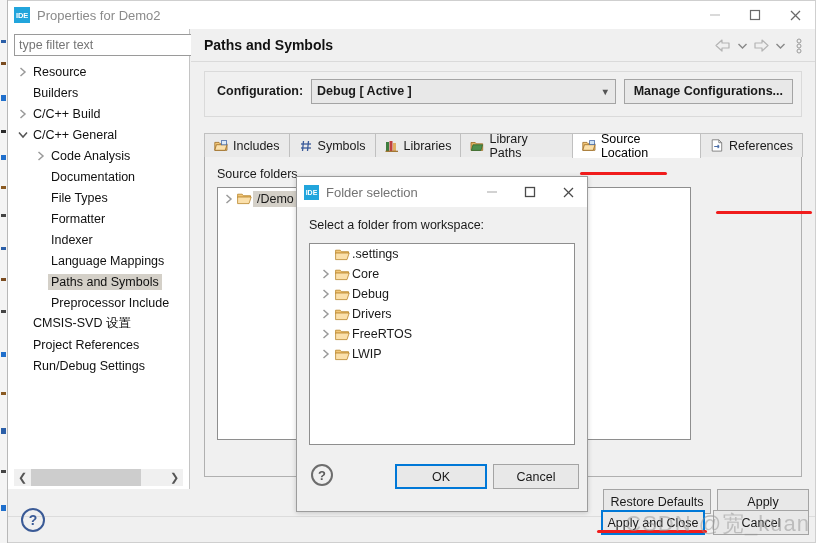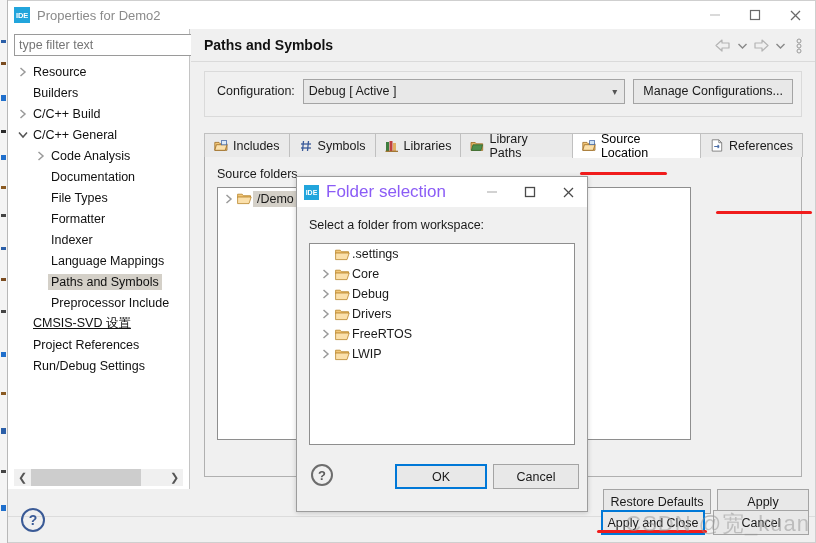--- a/index.html
+++ b/index.html
@@ -93,21 +93,21 @@
   #page-title { font-size: 14px; font-weight: bold; margin-left: 13px; color: #111; }
   #navicons { position: absolute; right: 6px; top: 0; height: 33px; display: flex; align-items: center; gap: 2px; }
   .navi { width: 20px; height: 24px; display: flex; align-items: center; justify-content: center; color: #b0b0b0; }
   .navi.caret { width: 14px; }
 
   
   #cfg-group {
     position: absolute; left: 13px; top: 42px; right: 13px; height: 46px;
     border: 1px solid #dadada; background: #f0f0f0;
   }
-  #cfg-row { position: absolute; left: 12px; right: 8px; top: 10px; height: 18px; display: flex; align-items: center; }
+  #cfg-row { position: absolute; left: 12px; right: 8px; top: 10px; height: 18px; display: flex; align-items: center; font-weight: bold; }
   #cfg-label { font-size: 12.5px; margin-right: 8px; }
   #cfg-combo {
     flex: 1; height: 25px; border: 1px solid #a4a4a4; background: #e8e8e8;
     display: flex; align-items: center; padding-left: 5px; position: relative;
     font-size: 12.5px;
   }
   #cfg-combo .chev { position: absolute; right: 7px; color: #555; font-size: 10px; }
   #cfg-manage {
     margin-left: 8px; height: 25px; border: 1px solid #a4a4a4; background: #e8e8e8;
     display: flex; align-items: center; justify-content: center; padding: 0 9px; font-size: 12.5px;
@@ -182,21 +182,21 @@
     background: #f0f0f0; border: 1px solid #9c9c9c;
     box-shadow: 0 1px 5px rgba(0,0,0,0.18);
     z-index: 40;
   }
   #dlg-title { height: 30px; background: #ffffff; display: flex; align-items: center; position: relative; }
   #dlg-icon {
     width: 15px; height: 15px; margin-left: 7px; margin-right: 7px;
     background: #22a5dc; color: #fff; font-size: 7px; font-weight: bold;
     display: flex; align-items: center; justify-content: center;
   }
-  #dlg-title-text { font-size: 17px; color: #8b5cf6; }
+  #dlg-title-text { font-size: 13px; color: #737373; }
   .dwbtns { position: absolute; right: 0; top: 0; height: 30px; display: flex; }
   .dwbtn { width: 38px; height: 30px; display: flex; align-items: center; justify-content: center; color: #6a6a6a; }
   .dwbtn.min { color: #b4b4b4; }
   #dlg-body { position: absolute; left: 0; right: 0; top: 30px; bottom: 58px; background: #f0f0f0; }
   #dlg-prompt { position: absolute; left: 12px; top: 11px; font-size: 12.5px; }
   #dlg-tree {
     position: absolute; left: 12px; right: 12px; top: 36px; bottom: 8px;
     background: #ffffff; border: 1px solid #8e8e8e; overflow: hidden;
   }
   .drow { height: 20px; display: flex; align-items: center; padding-left: 8px; font-size: 12.5px; white-space: nowrap; }
@@ -341,21 +341,21 @@
             <span class="tlabel">Language Mappings</span>
           </div>
           <div class="tnode sel" style="padding-left: 26px;">
             <span class="tw"></span>
             <span class="tlabel">Paths and Symbols</span>
           </div>
           <div class="tnode" style="padding-left: 26px;">
             <span class="tw"></span>
             <span class="tlabel">Preprocessor Include</span>
           </div>
-          <div class="tnode" style="padding-left: 8px; text-decoration: underline;">
+          <div class="tnode" style="padding-left: 8px;">
             <span class="tw"></span>
             <span class="tlabel">CMSIS-SVD 设置</span>
           </div>
           <div class="tnode" style="padding-left: 8px;">
             <span class="tw"></span>
             <span class="tlabel">Project References</span>
           </div>
           <div class="tnode" style="padding-left: 8px;">
             <span class="tw"></span>
             <span class="tlabel">Run/Debug Settings</span>

